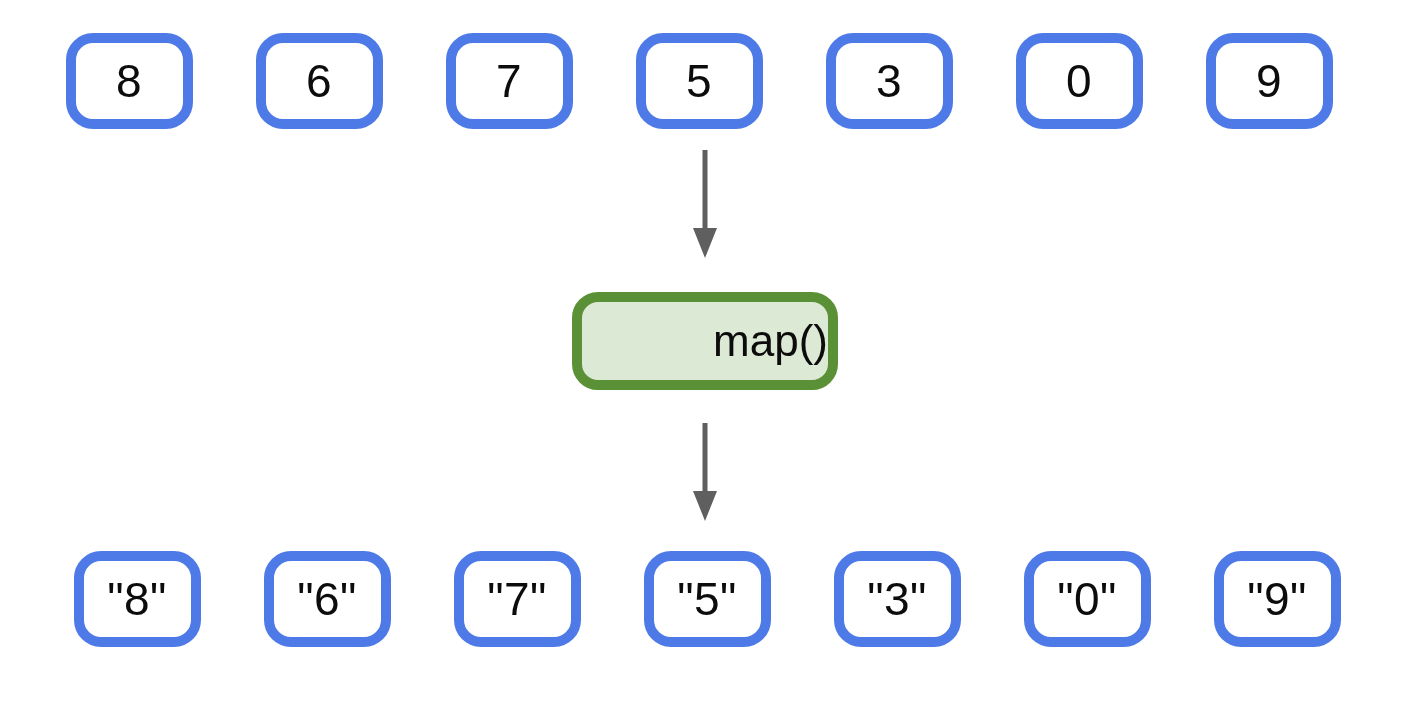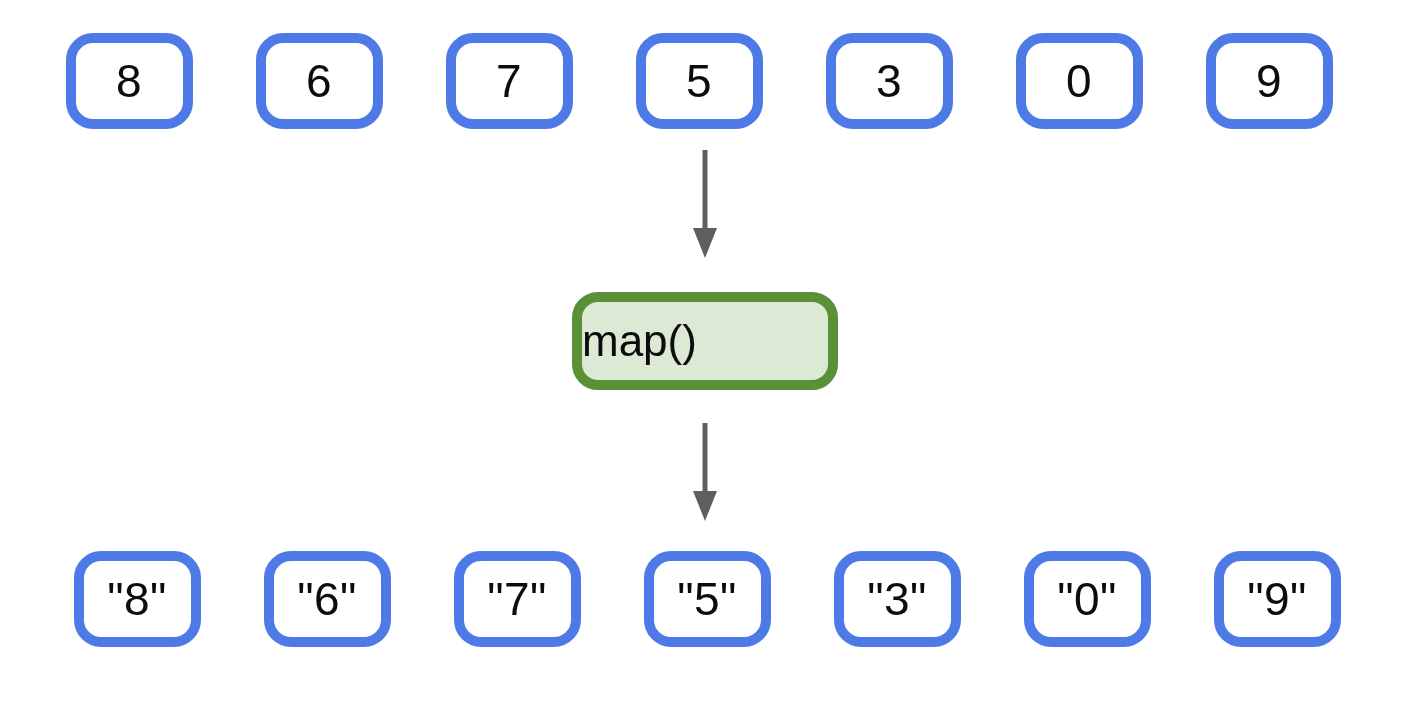--- a/index.html
+++ b/index.html
@@ -63,21 +63,21 @@
     box-sizing: border-box;
     position: relative;
     left: -6px;
     width: 266px;
     height: 98px;
     border: 10px solid var(--function-border-green, #5B9136);
     border-radius: 26px;
     background: var(--function-fill-green, #DCE9D4);
     display: flex;
     align-items: center;
-    justify-content: flex-start;
+    justify-content: flex-end;
   }
   .fn-box span {
     font-size: 44px;
     line-height: 1;
     color: var(--text-black, #0c0c0c);
   }
 </style>
 </head>
 <body>
 

